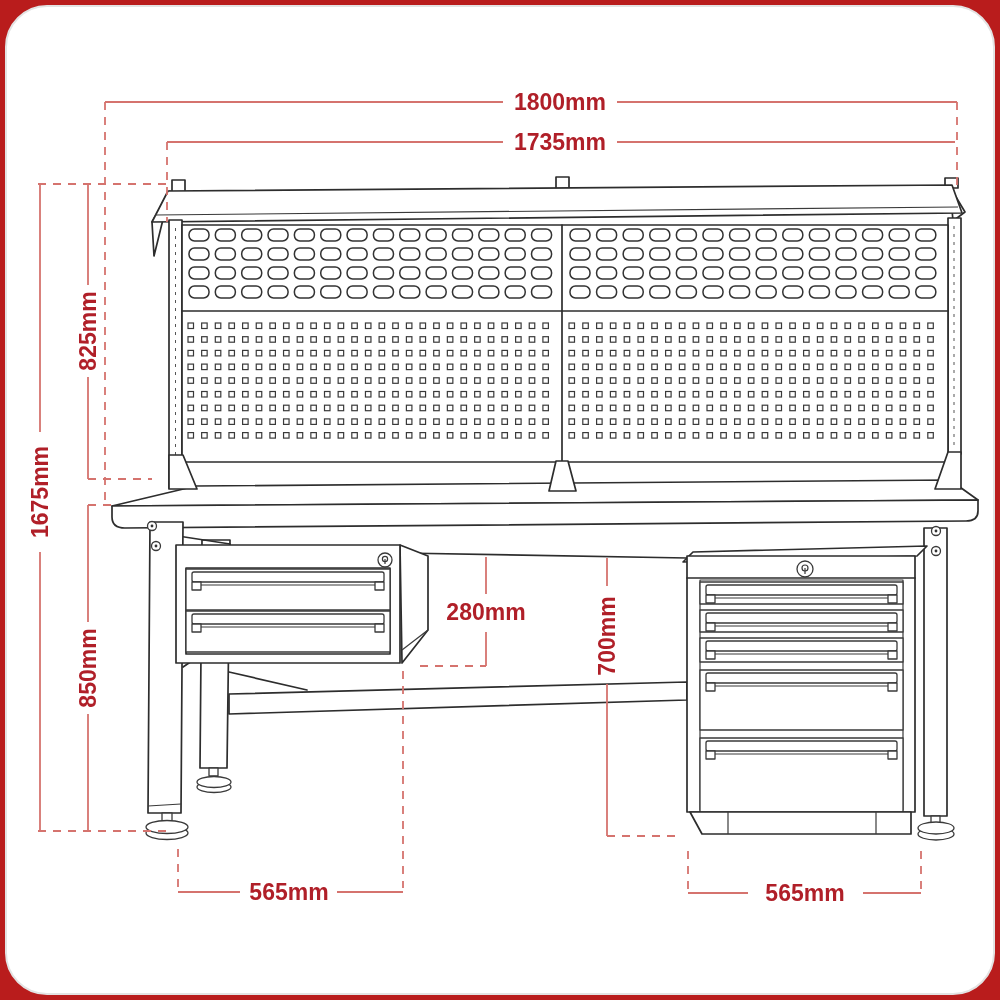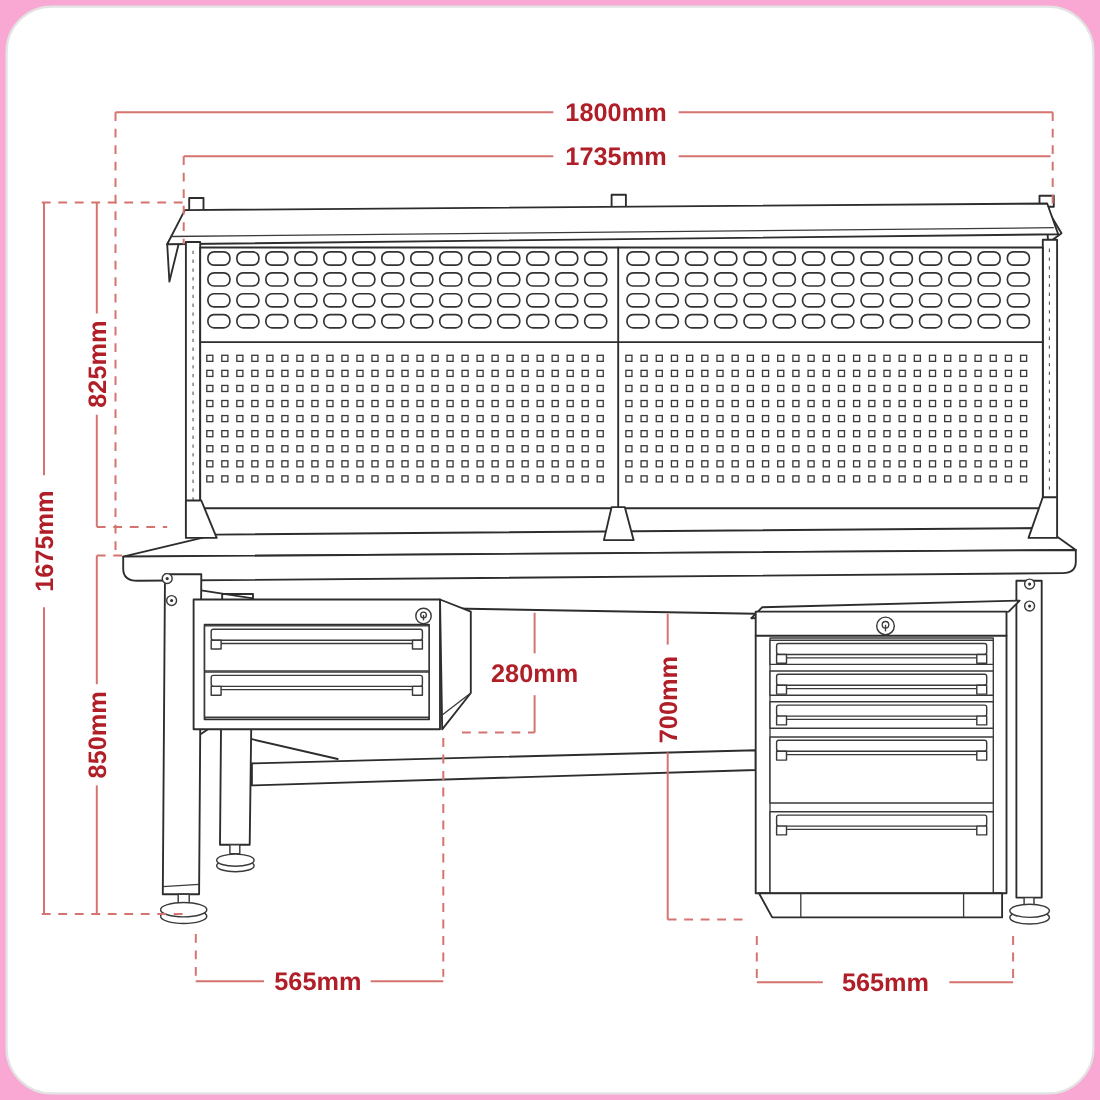--- a/index.html
+++ b/index.html
@@ -1,16 +1,16 @@
 <!DOCTYPE html>
 <html><head>
 <meta charset="utf-8">
 <style>
   html,body{margin:0;padding:0;background:#ffffff;}
-  .stage{position:relative;width:1000px;height:1000px;background:#f9a8d4;overflow:hidden;
+  .stage{position:relative;width:1000px;height:1000px;background:#b91c1c;overflow:hidden;
          font-family:"Liberation Sans", sans-serif;}
   .card{position:absolute;left:5px;top:5px;right:5px;bottom:5px;background:#fff;
         border:2px solid #e3e3e3;border-radius:42px;}
   svg{position:absolute;left:0;top:0;}
   
   .ln  {stroke:#2d2d2d;fill:none;stroke-width:1.7;stroke-linejoin:round;stroke-linecap:round;}
   .lnt {stroke:#3a3a3a;fill:none;stroke-width:1.2;stroke-linejoin:round;}
   .fw  {fill:#ffffff;stroke:#2d2d2d;stroke-width:1.7;stroke-linejoin:round;}
   .fwt {fill:#ffffff;stroke:#3a3a3a;stroke-width:1.3;stroke-linejoin:round;}
   .hole{fill:#ffffff;stroke:#3a3a3a;stroke-width:1.2;}

